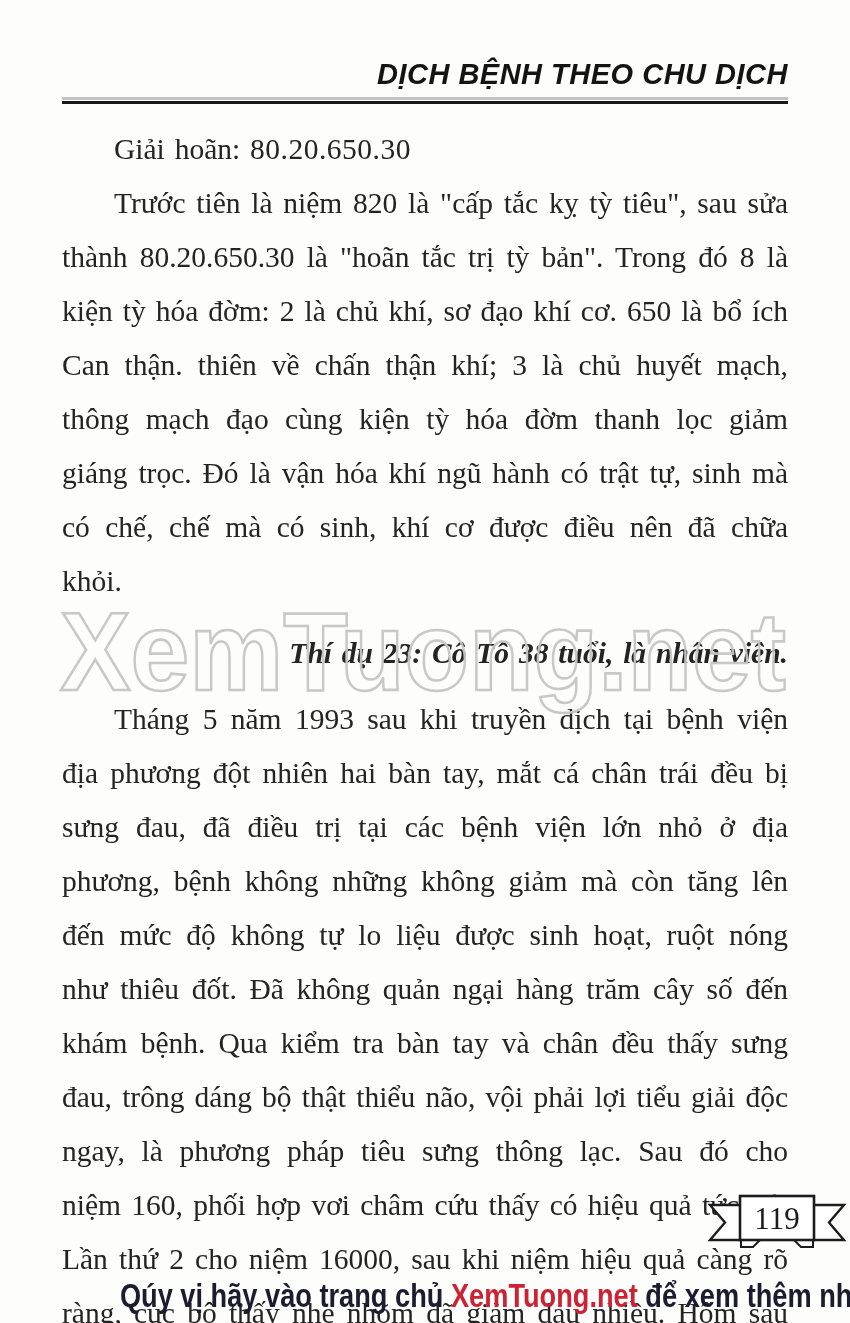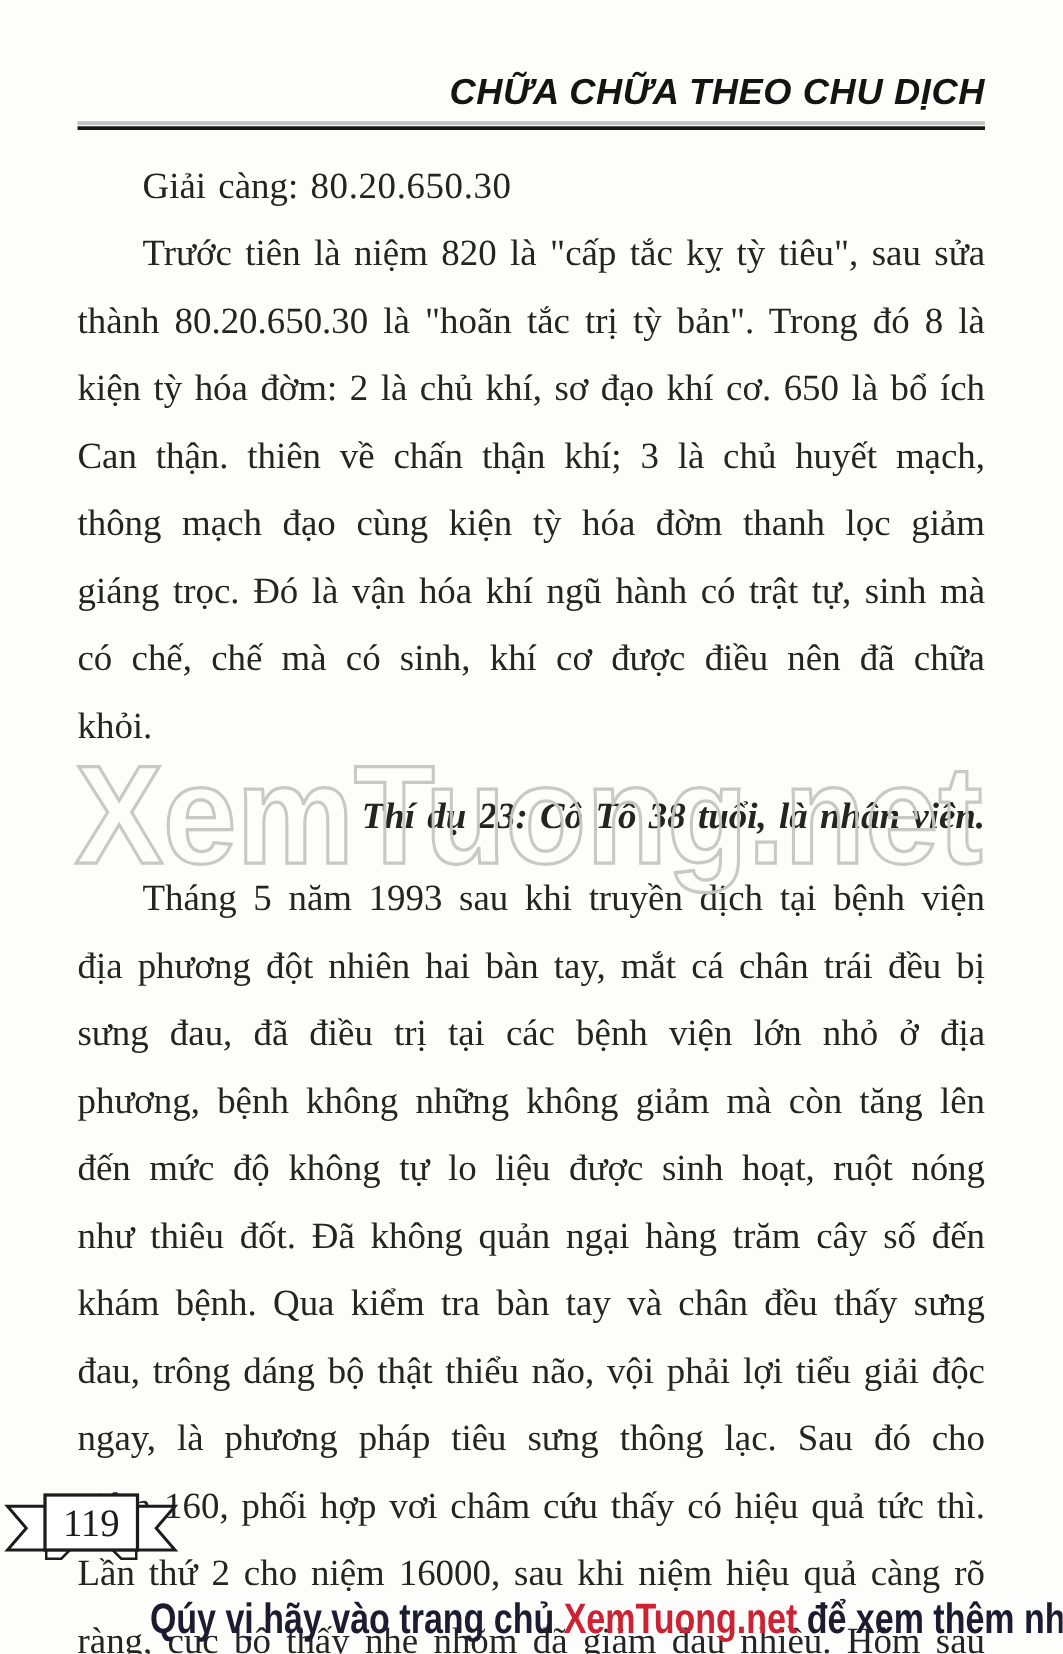--- a/index.html
+++ b/index.html
@@ -64,21 +64,21 @@
     font-size: 112px;
     fill: none;
     stroke-width: 2.6px;
   }
 
   
   .ribbon-wrap {
     position: absolute;
     left: 0; top: 1192px;
     width: 100%;
-    text-align: left;
+    text-align: right;
   }
   .ribbon-wrap svg { display: inline-block; }
   .ribbon-number {
     font-family: "Liberation Serif", serif;
     font-size: 31px;
     fill: #1c1c1c;
   }
 
   
   .footer {
@@ -97,26 +97,26 @@
     transform-origin: center;
   }
   .footer a { text-decoration: none; cursor: pointer; }
 </style>
 </head>
 <body>
 
 <div class="page">
 
   <div class="header">
-    <div class="header-title">CHỮA CHỮA THEO CHU DỊCH</div>
+    <div class="header-title">DỊCH BỆNH THEO CHU DỊCH</div>
     <div class="header-rule"></div>
   </div>
 
   <div class="content">
-    <p class="para-explain"><span>Giải càng: </span><span class="code">80.20.650.30</span></p>
+    <p class="para-explain"><span>Giải hoãn: </span><span class="code">80.20.650.30</span></p>
 
     <p>Trước tiên là niệm 820 là "cấp tắc kỵ tỳ tiêu", sau sửa thành 80.20.650.30 là "hoãn tắc trị tỳ bản". Trong đó 8 là kiện tỳ hóa đờm: 2 là chủ khí, sơ đạo khí cơ. 650 là bổ ích Can thận. thiên về chấn thận khí; 3 là chủ huyết mạch, thông mạch đạo cùng kiện tỳ hóa đờm thanh lọc giảm giáng trọc. Đó là vận hóa khí ngũ hành có trật tự, sinh mà có chế, chế mà có sinh, khí cơ được điều nên đã chữa khỏi.</p>
 
     <p class="example-heading">Thí dụ 23: Cô Tô 38 tuổi, là nhân viên.</p>
 
     <p class="continues">Tháng 5 năm 1993 sau khi truyền dịch tại bệnh viện địa phương đột nhiên hai bàn tay, mắt cá chân trái đều bị sưng đau, đã điều trị tại các bệnh viện lớn nhỏ ở địa phương, bệnh không những không giảm mà còn tăng lên đến mức độ không tự lo liệu được sinh hoạt, ruột nóng như thiêu đốt. Đã không quản ngại hàng trăm cây số đến khám bệnh. Qua kiểm tra bàn tay và chân đều thấy sưng đau, trông dáng bộ thật thiểu não, vội phải lợi tiểu giải độc ngay, là phương pháp tiêu sưng thông lạc. Sau đó cho niệm 160, phối hợp vơi châm cứu thấy có hiệu quả tức thì. Lần thứ 2 cho niệm 16000, sau khi niệm hiệu quả càng rõ ràng, cục bộ thấy nhẹ nhõm đã giảm đau nhiều. Hôm sau lại niệm 16000 mỗi lần từ 4 - 5 giờ thấy toàn</p>
   </div>
 
   <svg class="watermark" width="734" height="134" viewBox="0 0 734 134" aria-hidden="true">
     <text x="2" y="102" textLength="726" lengthAdjust="spacingAndGlyphs" stroke="#c6c6c6">XemTuong.net</text>

